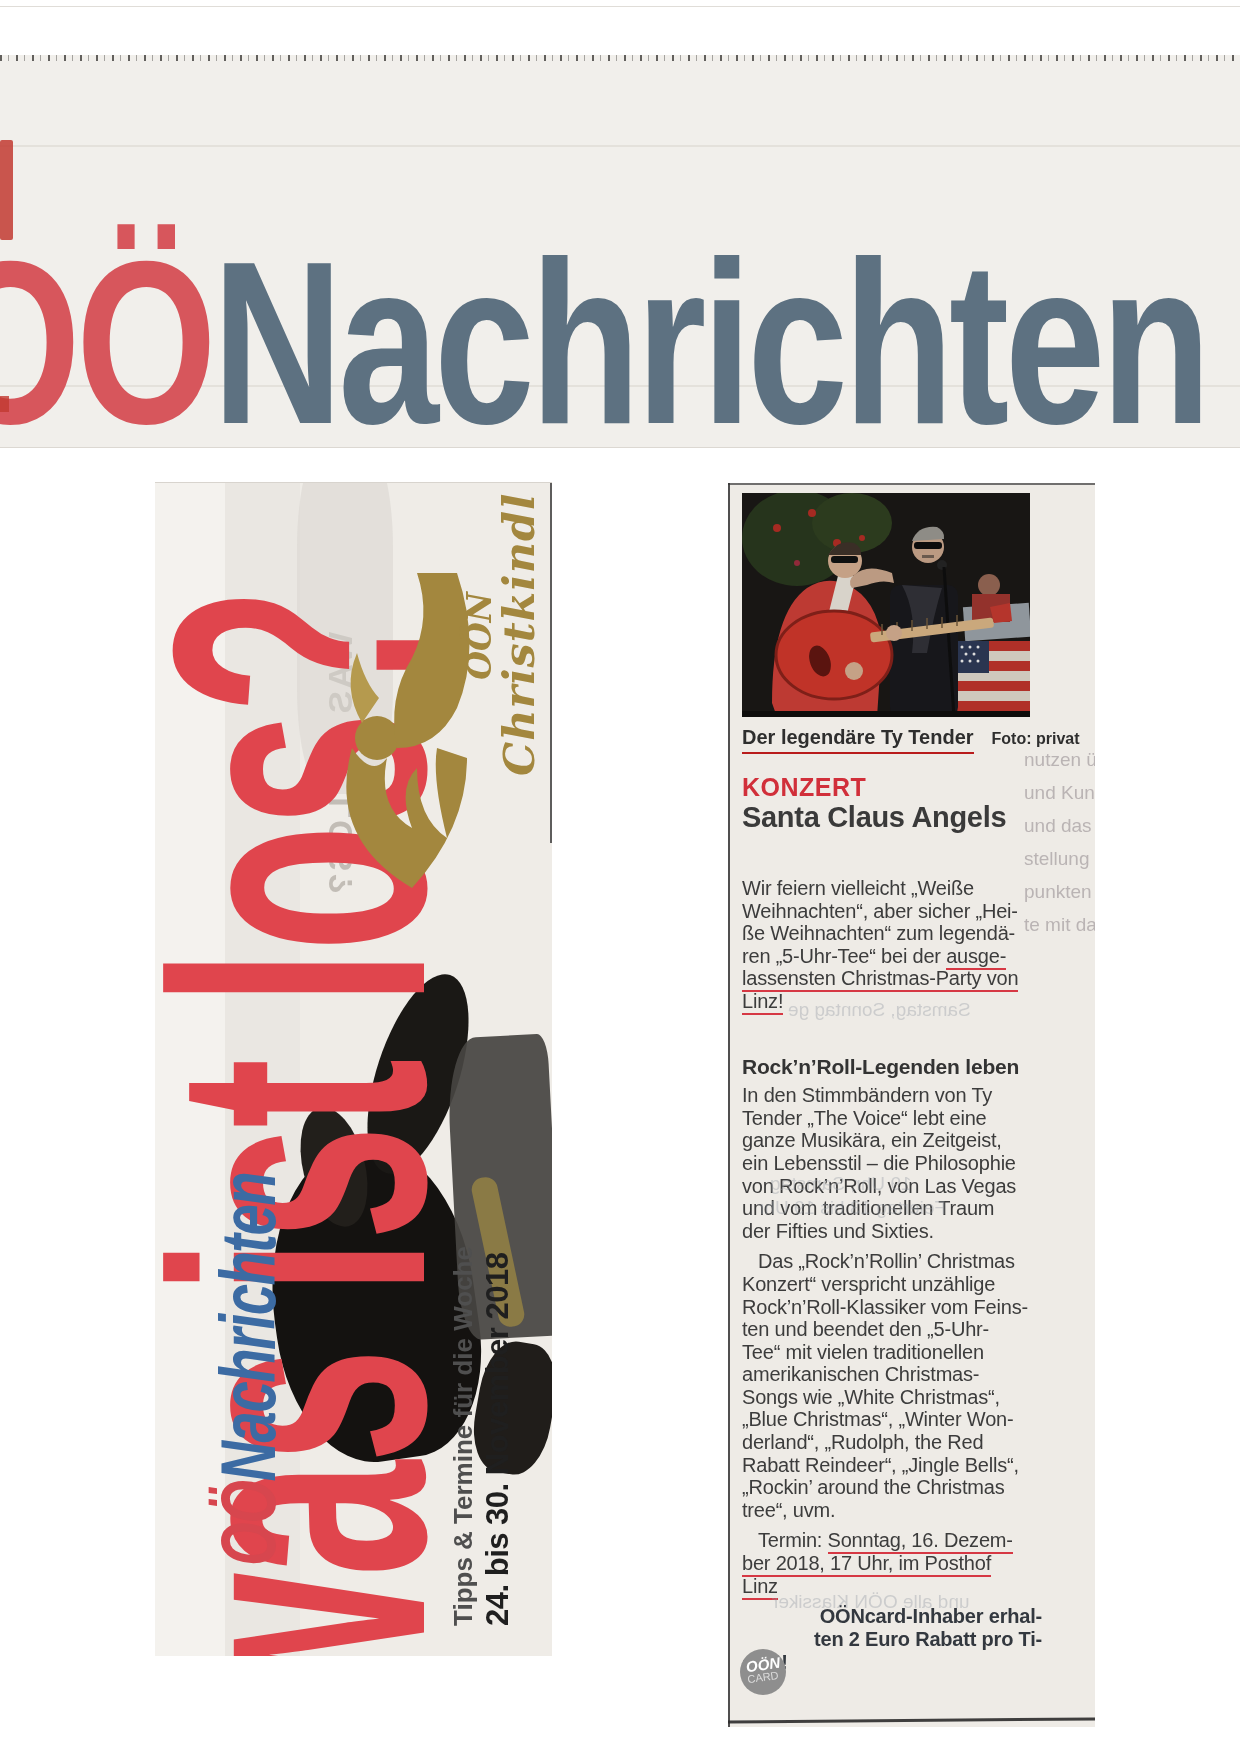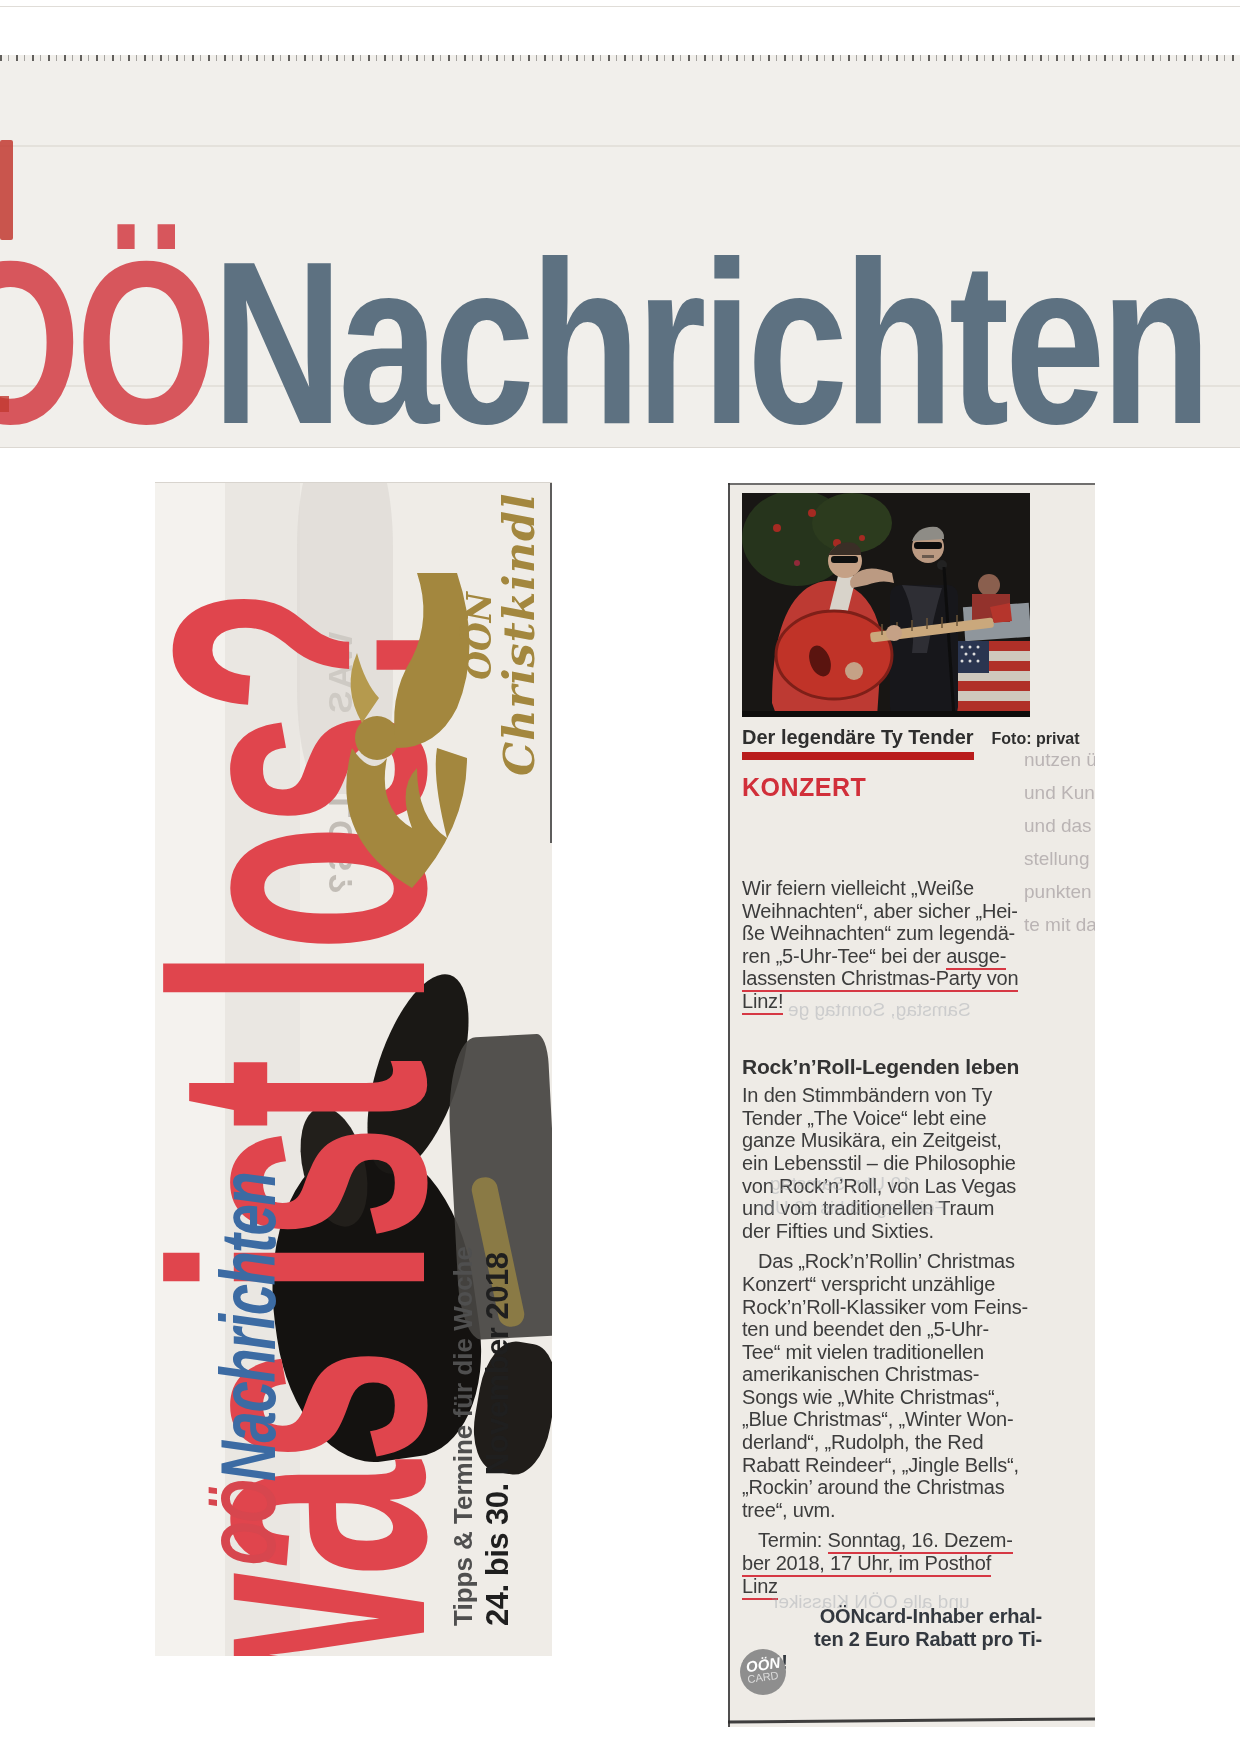--- a/index.html
+++ b/index.html
@@ -69,21 +69,21 @@
   
   .article-clip{position:absolute;left:728px;top:483px;width:367px;height:1244px;background:#eeebe6;
                 overflow:hidden;}
   .cut-left{position:absolute;left:0;top:0;bottom:0;width:2px;background:#343434;opacity:.85;}
   .cut-top{position:absolute;left:0;right:0;top:0;height:2px;background:#3a3a3a;opacity:.7;}
   .cut-bottom{position:absolute;left:-4px;right:-4px;bottom:5px;height:3px;background:#2b2b2b;
               transform:rotate(-.5deg);opacity:.9;}
   .photo{position:absolute;left:14px;top:10px;width:288px;height:224px;}
   .caption-row{position:absolute;left:14px;top:243px;width:340px;white-space:nowrap;}
   .caption{display:inline-block;font-size:20px;font-weight:bold;color:#2e2e2e;
-           border-bottom:8px solid #b91c1c;padding-bottom:3px;}
+           border-bottom:2px solid #b91c1c;padding-bottom:3px;}
   .credit{display:inline-block;font-size:16px;font-weight:bold;color:#2e2e2e;margin-left:18px;}
   .kicker{position:absolute;left:14px;top:290px;font-size:25px;font-weight:bold;color:#d12f3a;
           letter-spacing:.5px;}
   .headline{position:absolute;left:14px;top:317px;font-size:29px;font-weight:bold;color:#3a3a3a;
             line-height:34px;letter-spacing:-.3px;}
   .body{position:absolute;left:14px;top:394px;width:300px;font-size:20px;color:#3c3c3c;
         letter-spacing:-.2px;}
   .para{margin-bottom:8px;}
   .para .line{line-height:22.6px;white-space:nowrap;}
   .para .line.ind{padding-left:16px;}
@@ -212,20 +212,21 @@
       <circle cx="152" cy="140" r="8" fill="#c5a186"></circle>
       <circle cx="112" cy="178" r="9" fill="#c5a186"></circle>
       <rect x="0" y="218" width="288" height="6" fill="#0e0d0c"></rect>
     </svg>
 
     <div class="caption-row">
       <span class="caption">Der legendäre Ty Tender</span><span class="credit">Foto: privat</span>
     </div>
     <div class="kicker">KONZERT</div>
     <div class="headline">
+      <div>Santa Claus Angels</div>
     </div>
 
     <div class="body" id="article-body">
         <div class="para p">
           <div class="line"><span>Wir feiern vielleicht „Weiße</span></div>
           <div class="line"><span>Weihnachten“, aber sicher „Hei-</span></div>
           <div class="line"><span>ße Weihnachten“ zum legendä-</span></div>
           <div class="line"><span>ren „5-Uhr-Tee“ bei der </span><span class="u">ausge-</span></div>
           <div class="line"><span class="u">lassensten Christmas-Party von</span></div>
           <div class="line"><span class="u">Linz!</span></div>

